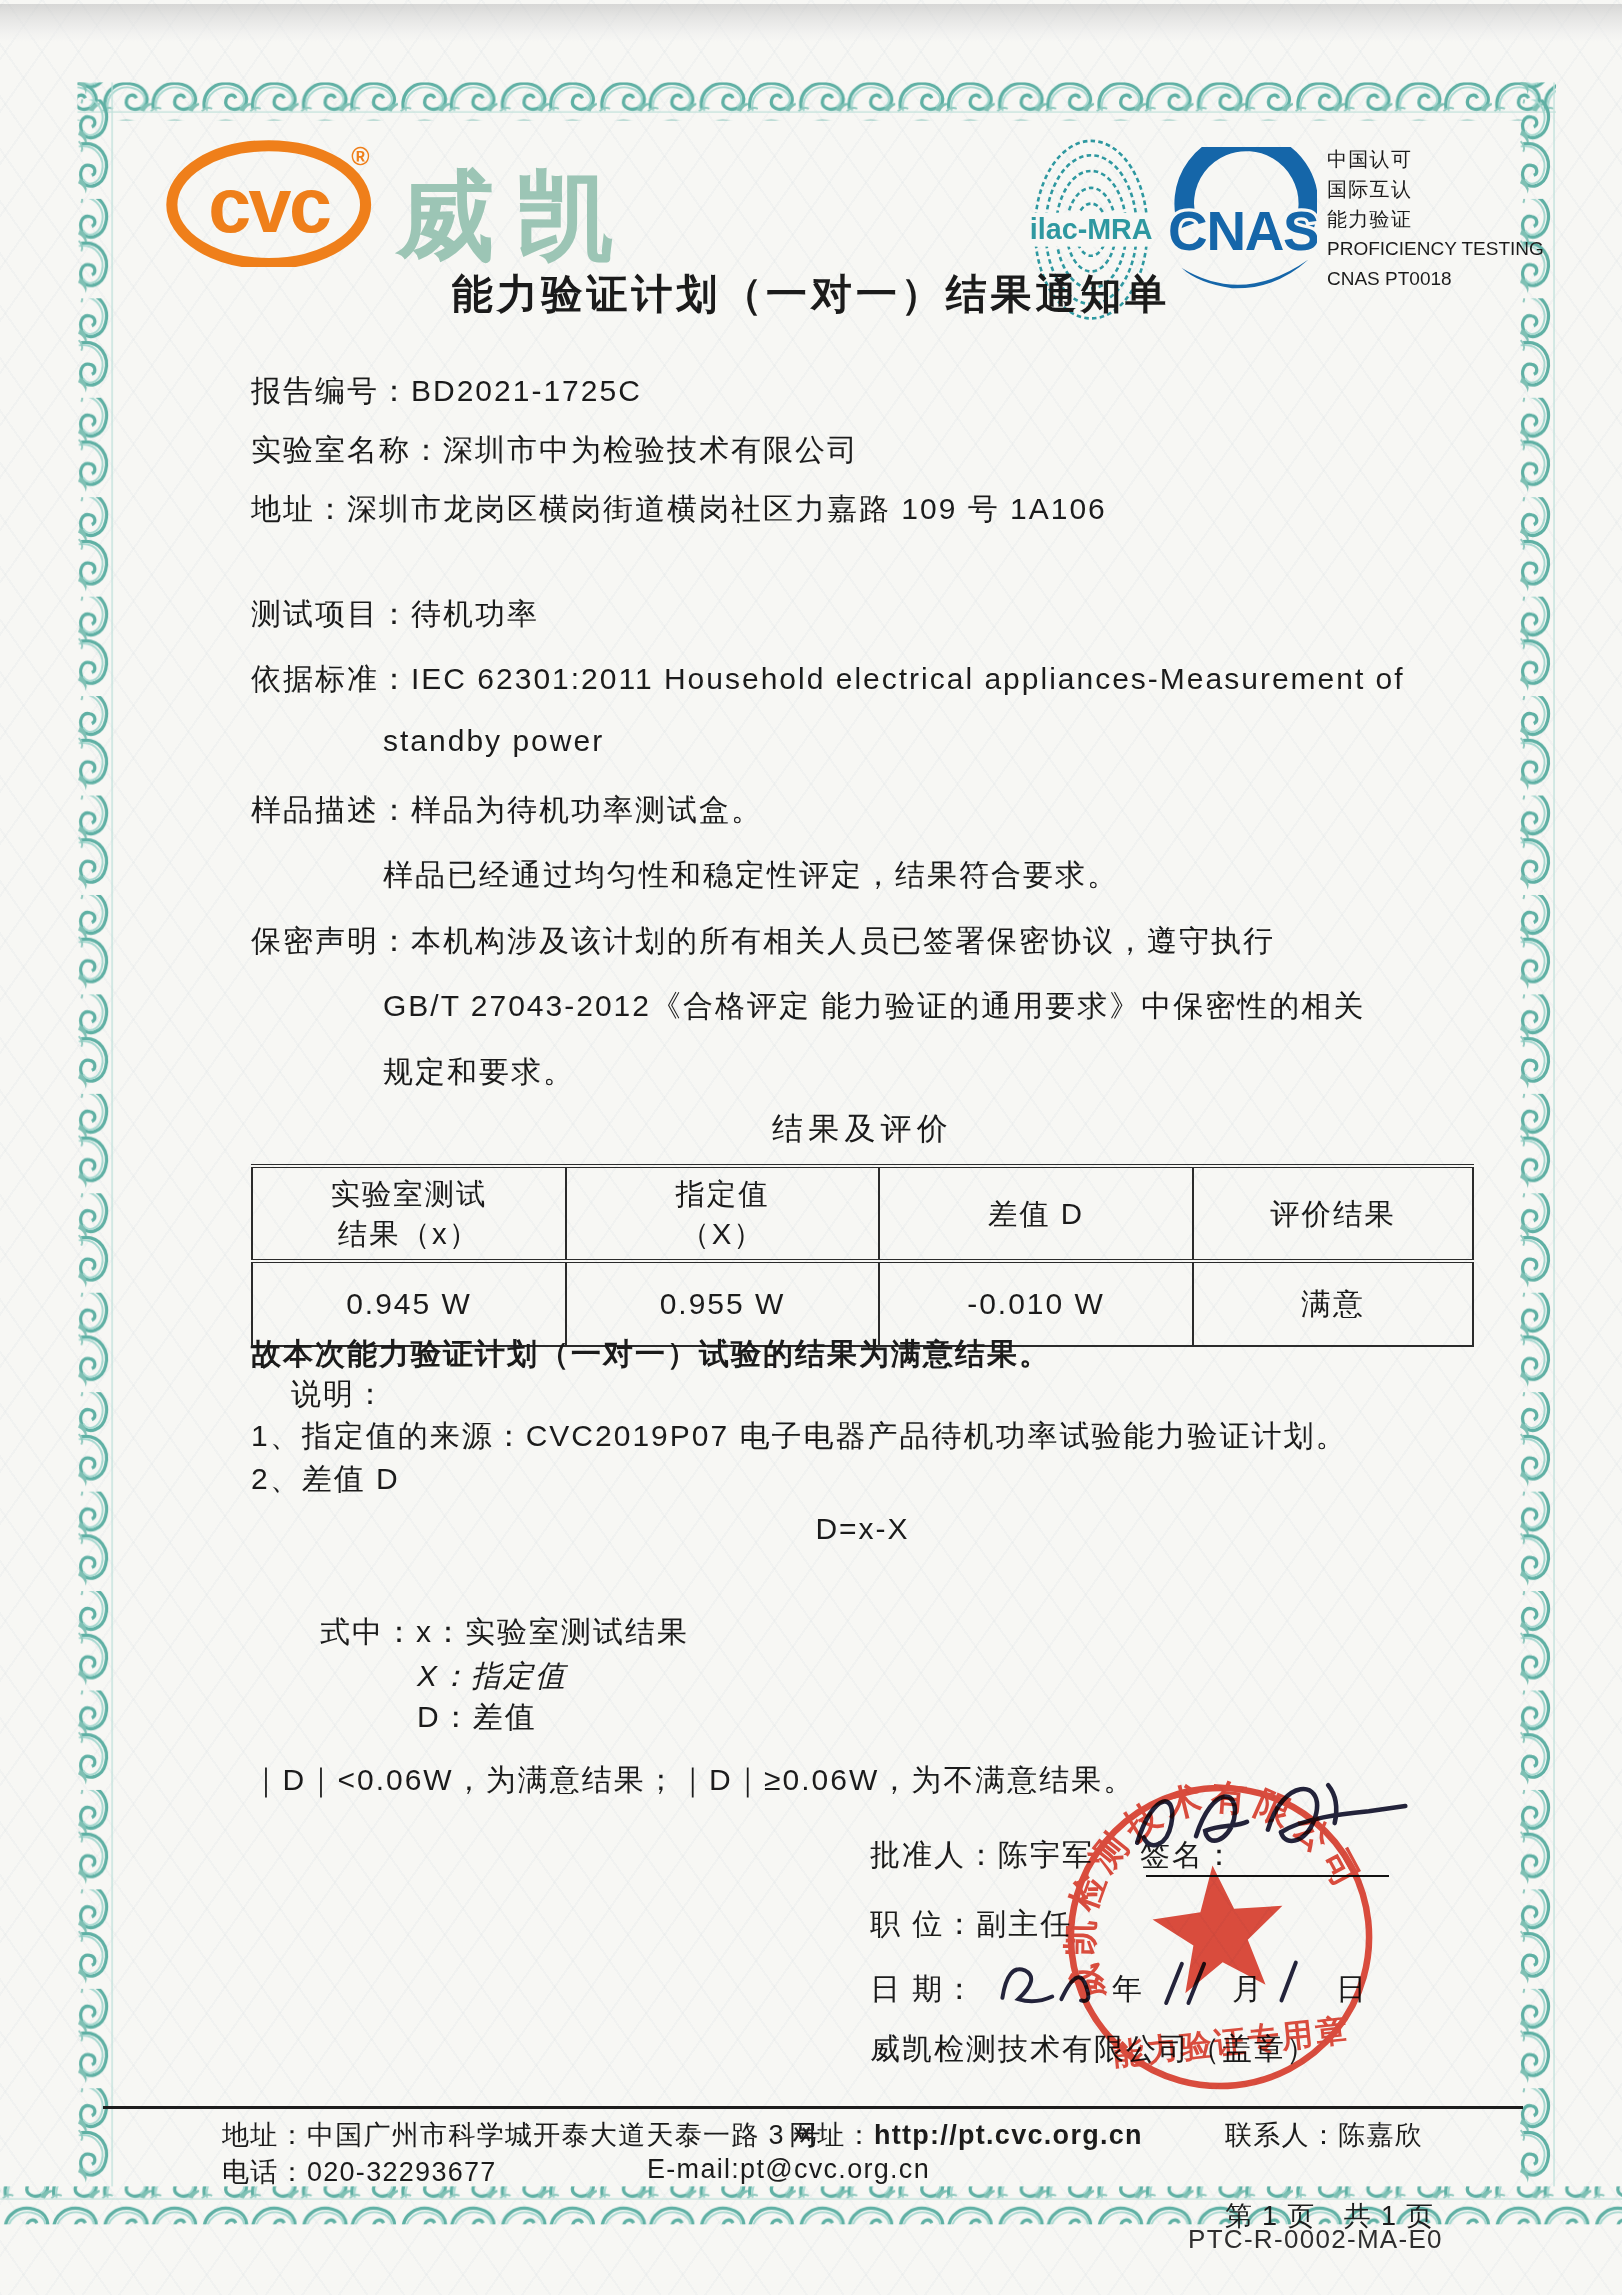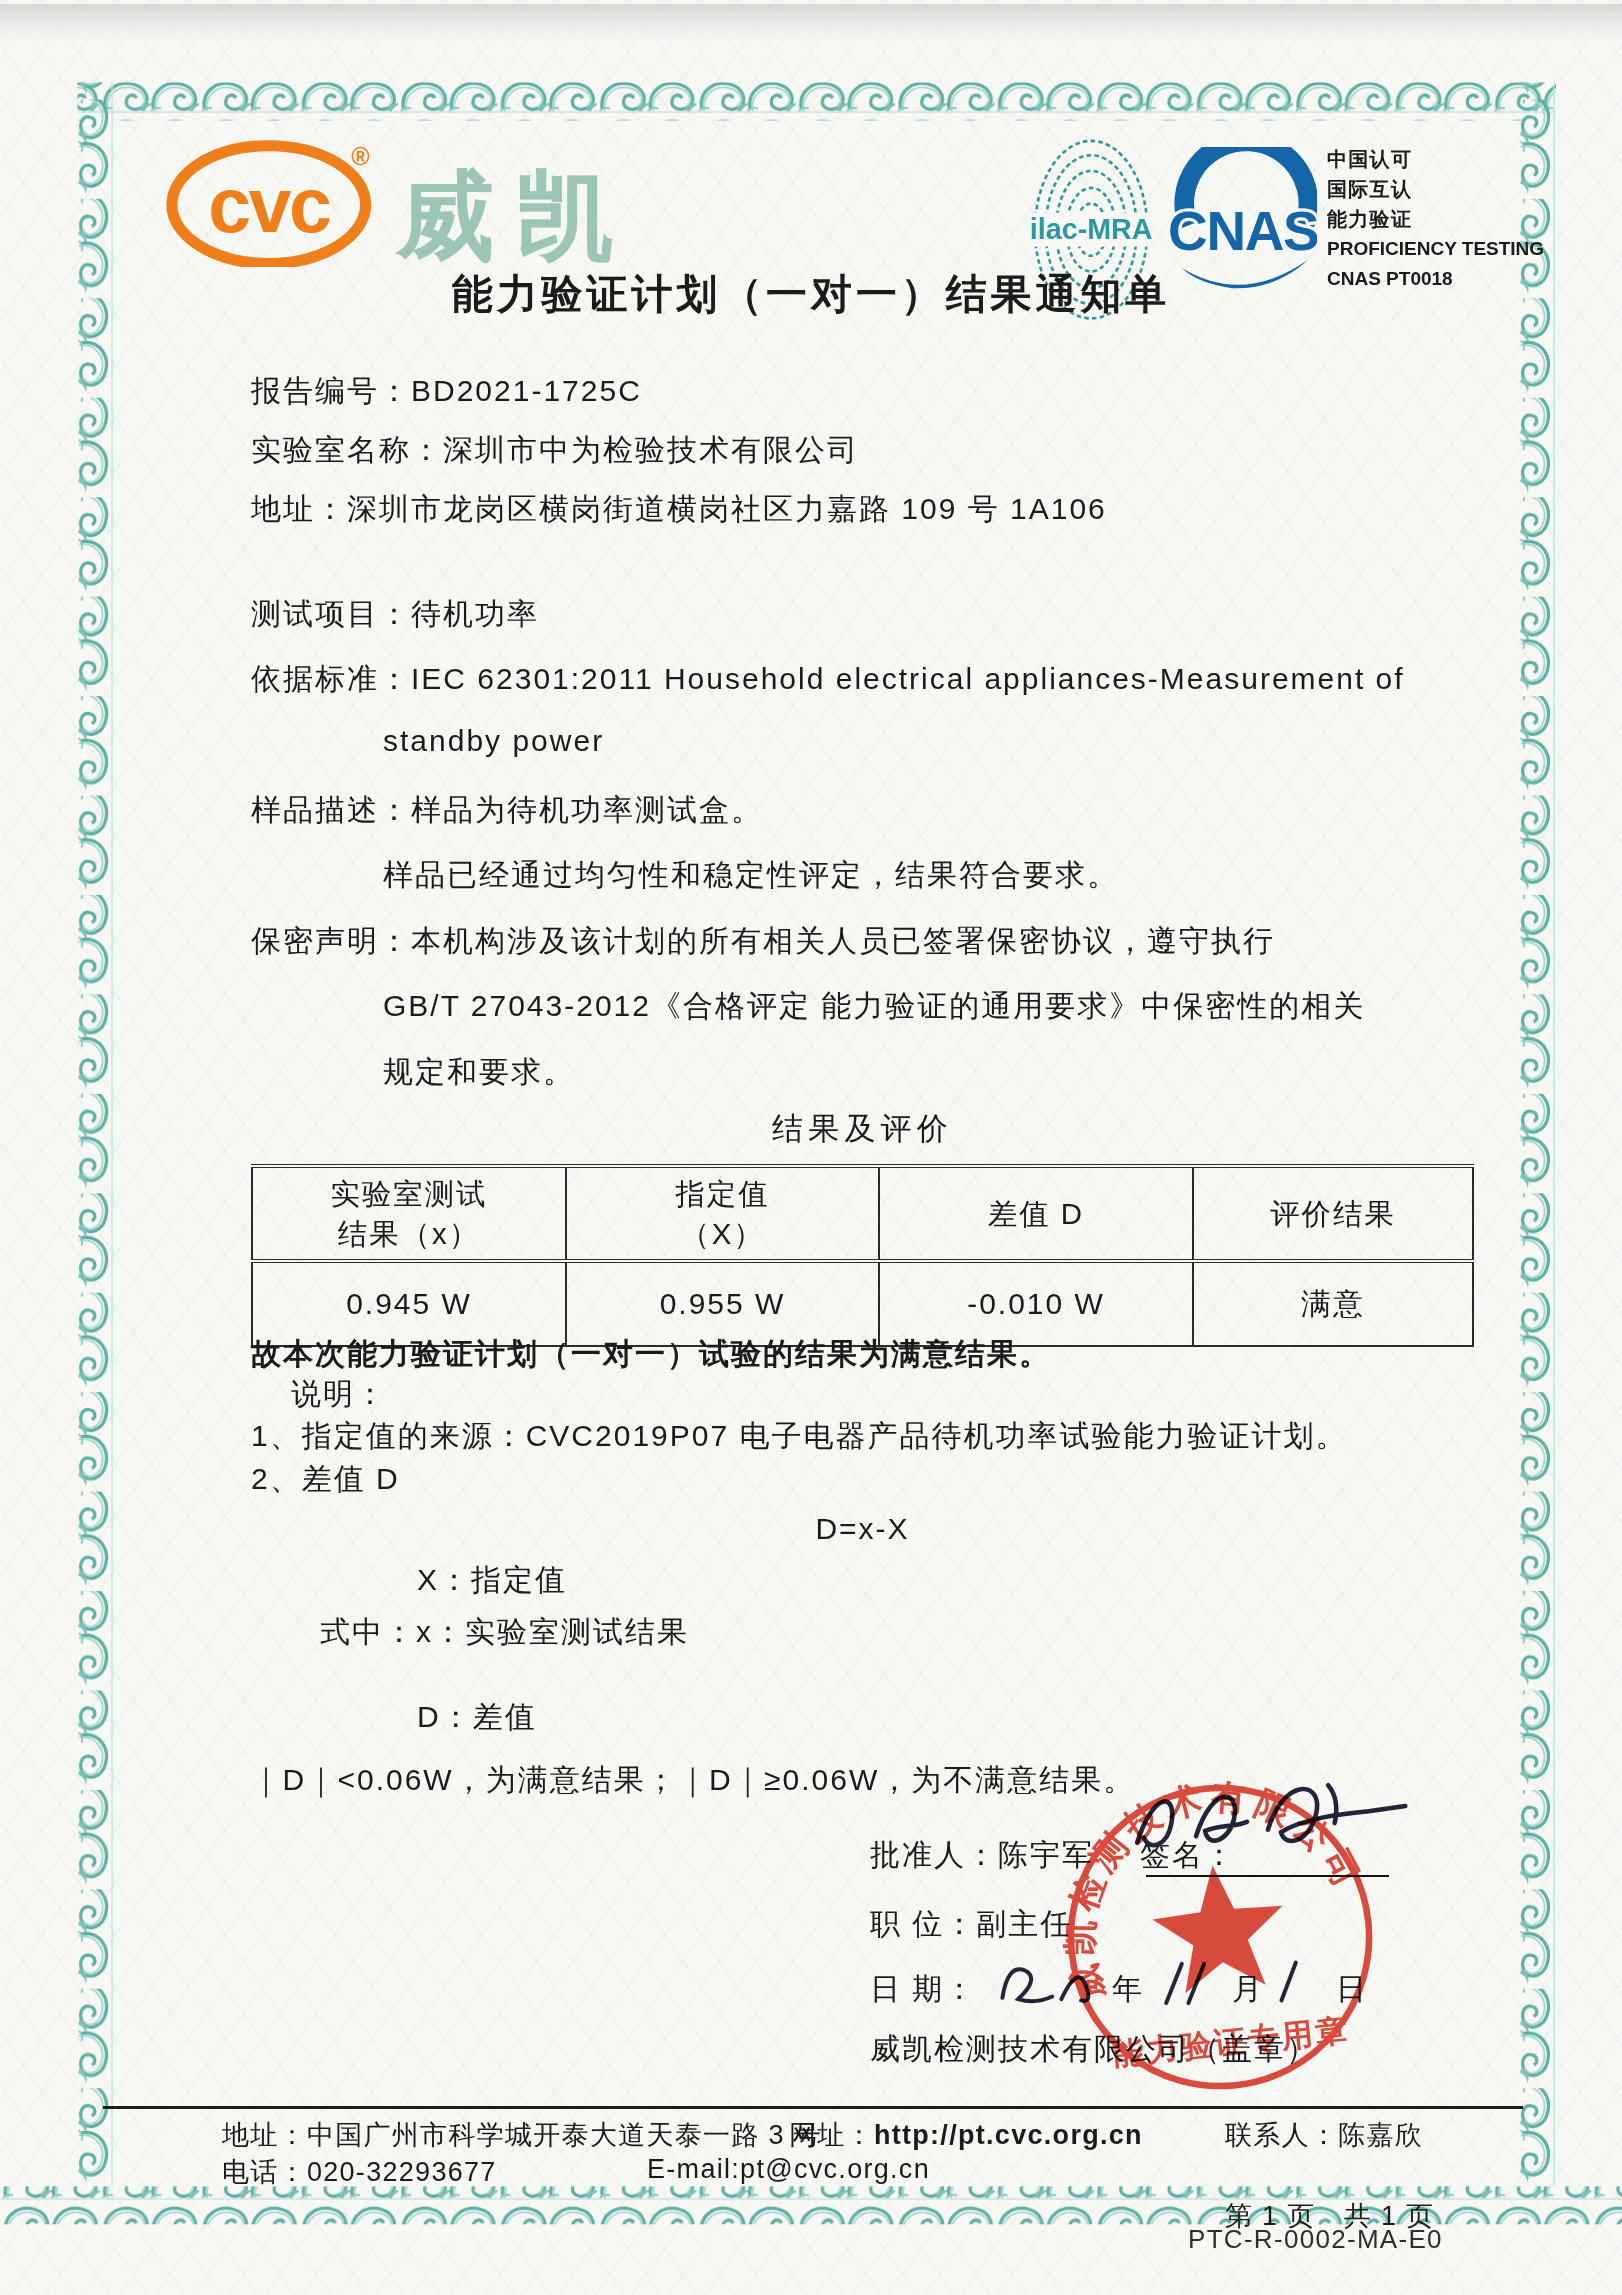--- a/index.html
+++ b/index.html
@@ -10,21 +10,21 @@
       repeating-linear-gradient(55deg, rgba(150,170,180,0.06) 0 2px, transparent 2px 30px),
       repeating-linear-gradient(-55deg, rgba(150,170,180,0.06) 0 2px, transparent 2px 30px),
       #f7f7f4;
   }
   .abs{position:absolute;}
   .ln{position:absolute;font-size:30px;letter-spacing:2px;white-space:nowrap;color:#1b1b1b;}
   .b{font-weight:700;}
   .center-content{left:251px;width:1223px;text-align:center;}
   .title{top:267px;left:124px;width:1374px;text-align:center;font-size:41px;font-weight:700;letter-spacing:3.9px;}
   .brand-cn{top:152px;left:396px;font-size:98px;font-weight:700;letter-spacing:22px;color:#9cc5b5;}
-  .accred{top:144px;left:1327px;line-height:30px;font-size:20px;font-weight:700;letter-spacing:1.3px;}
+  .accred{top:144px;left:1327px;line-height:30px;font-size:20px;font-weight:400;letter-spacing:1.3px;}
   .accred .en{font-size:19px;letter-spacing:0;}
   .heading{top:1108px;font-size:31px;letter-spacing:5.2px;}
   table.rtable{position:absolute;left:251px;top:1164px;width:1223px;border-collapse:collapse;table-layout:fixed;
     border:2.6px solid #2b2b2b;border-top:4.6px double #2b2b2b;}
   table.rtable td{border:2px solid #2b2b2b;text-align:center;vertical-align:middle;font-size:29.4px;letter-spacing:2px;}
   table.rtable tr.hd td{height:89px;border-bottom:4.6px double #2b2b2b;line-height:1.35;}
   table.rtable tr.dt td{height:80px;font-size:30px;}
   .rule{left:103px;top:2106px;width:1420px;height:2.6px;background:#1d1d1d;}
   .foot{font-size:27px;letter-spacing:1.3px;}
   .sig-underline{left:1146px;top:1875px;width:243px;height:2px;background:#111;}
@@ -160,21 +160,21 @@
 
 <div class="ln b" style="top:1334px;left:251px;">故本次能力验证计划（一对一）试验的结果为满意结果。</div>
 <div class="ln" style="top:1374px;left:251px;margin-left:40px;">说明：</div>
 <div class="ln" style="top:1416px;left:251px;">1、指定值的来源：CVC2019P07 电子电器产品待机功率试验能力验证计划。</div>
 <div class="ln" style="top:1459px;left:251px;">2、差值 D</div>
 <div class="ln center-content" style="top:1512px;">D=x-X</div>
 
 <div class="ln" style="top:1612px;left:320px;">
   <span>式中：</span><span>x：</span><span>实验室测试结果</span>
 </div>
-<div class="ln" style="top:1560px;left:417px;">
+<div class="ln" style="top:1656px;left:417px;font-style:italic;">
   <span>X：</span><span>指定值</span>
 </div>
 <div class="ln" style="top:1697px;left:417px;">
   <span>D：</span><span>差值</span>
 </div>
 <div class="ln" style="top:1760px;left:251px;">｜D｜&lt;0.06W，为满意结果；｜D｜≥0.06W，为不满意结果。</div>
 
 <div class="ln" style="top:1835px;left:870px;">
   <span>批准人：</span><span>陈宇军</span><span style="display:inline-block;width:46px;"></span><span>签名：</span>
 </div>

